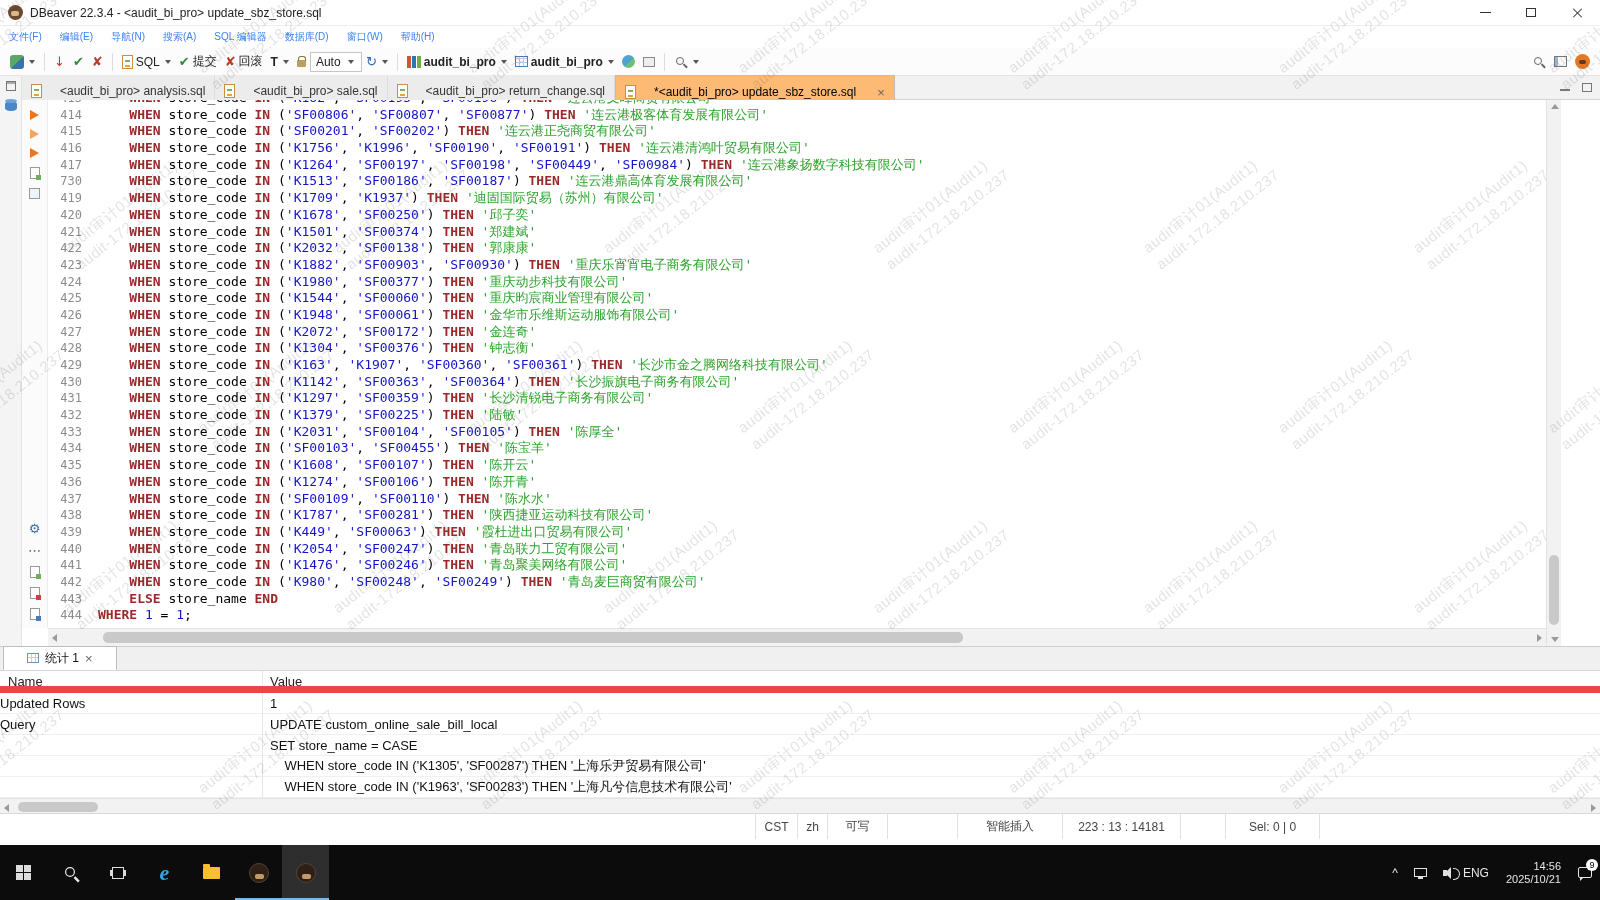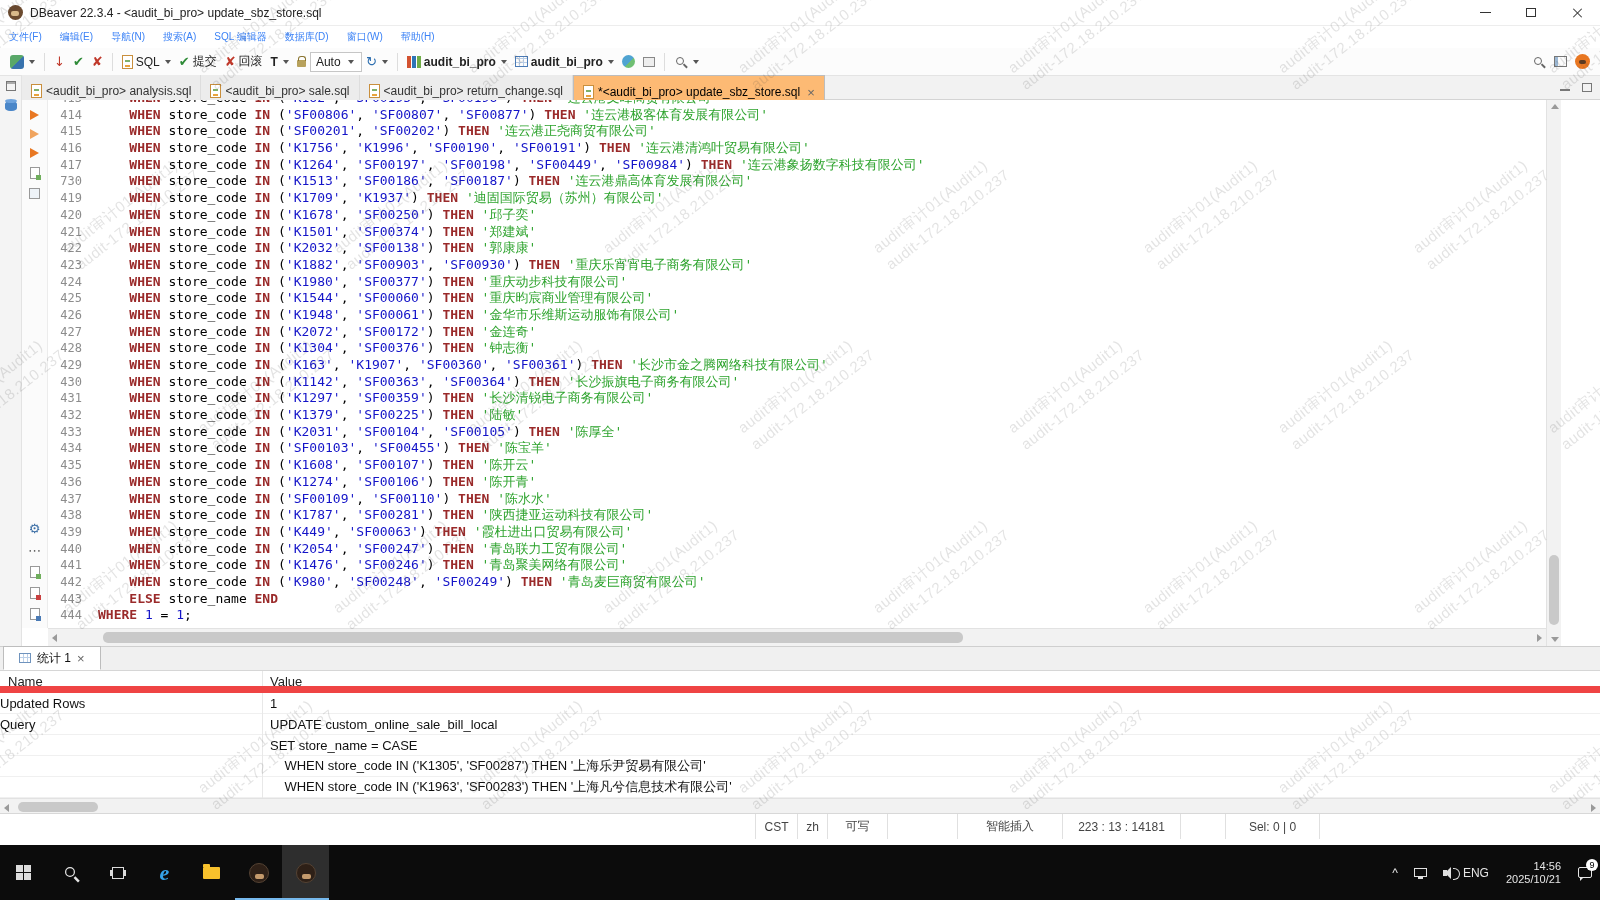--- a/index.html
+++ b/index.html
@@ -54,21 +54,21 @@
   .mag.white{border-color:#e6e6e6}
   .mag.white::after{background:#e6e6e6}
   .tb-spring{margin-left:auto;display:flex;align-items:center}
   .ic-persp{width:13px;height:11px;border:1px solid #777;box-shadow:inset 3px 0 0 #9cb8d4}
   .ic-orange{width:15px;height:15px;border-radius:50%;background:#e87722;position:relative}
   .ic-orange::after{content:"";position:absolute;left:4px;top:6px;width:7px;height:4px;border-radius:2px;background:#5b3a21}
 
   
   #tabbar{position:absolute;left:22px;top:76px;width:1578px;height:24px;background:#f2f2f2;border-bottom:1px solid #d4d4d4;display:flex;align-items:flex-end}
   #tabs{display:flex;height:24px}
-  .tab{display:flex;align-items:center;gap:4px;height:17px;padding:16px 9px;border-right:1px solid #ddd;font-size:12px;color:#333;background:#ececec}
+  .tab{display:flex;align-items:center;gap:18px;height:17px;padding:16px 9px;border-right:1px solid #ddd;font-size:12px;color:#333;background:#ececec}
   .tab.active{background:#fdba74;border:1px solid #bdbdbd;border-bottom:1px solid #fff;color:#000}
   .tab-close{color:#666;font-size:13px;margin-left:3px;line-height:1}
   .tabbar-actions{position:absolute;right:8px;top:5px;display:flex;gap:12px}
   .tb-min{width:10px;height:2px;background:#777;margin-top:8px}
   .tb-max{width:10px;height:9px;border:1px solid #777;margin-top:2px}
 
   
   #leftrail{position:absolute;left:0;top:76px;width:22px;height:570px;background:#f4f4f4;border-right:1px solid #e3e3e3;display:flex;flex-direction:column;align-items:center;padding-top:5px;gap:10px}
   .rail-restore{width:10px;height:10px;border:1px solid #777;box-shadow:inset 0 2px 0 #aaa}
   .rail-db{width:12px;height:10px;background:#4a86c8;border-radius:5px/3px;position:relative}
@@ -109,21 +109,21 @@
   .arr.up{left:4px;top:4px;border-left:4px solid transparent;border-right:4px solid transparent;border-bottom:5px solid #9a9a9a}
   .arr.dn{left:4px;bottom:4px;border-left:4px solid transparent;border-right:4px solid transparent;border-top:5px solid #9a9a9a}
   #ed-hscroll{position:absolute;left:48px;top:628px;width:1498px;height:18px;background:#f2f2f2;border-top:1px solid #e2e2e2}
   .sb-thumb-h{position:absolute;left:55px;top:3px;width:860px;height:11px;background:#c9c9c9;border-radius:5px}
   .arr.lf{left:4px;top:5px;border-top:4px solid transparent;border-bottom:4px solid transparent;border-right:5px solid #9a9a9a}
   .arr.rt{right:4px;top:5px;border-top:4px solid transparent;border-bottom:4px solid transparent;border-left:5px solid #9a9a9a}
 
   
   #results{position:absolute;left:0;top:646px;width:1600px;height:167px;background:#fff;border-top:1px solid #cfcfcf}
   #res-tabstrip{height:24px;background:#f0f0f0;border-bottom:1px solid #d6d6d6;display:flex;align-items:flex-end;padding-left:3px}
-  .res-tab{display:flex;align-items:center;gap:6px;height:24px;padding:0 15px;background:#fff;border:1px solid #bdbdbd;border-bottom:1px solid #fff;font-size:12px}
+  .res-tab{display:flex;align-items:center;gap:6px;height:24px;padding:0 23px;background:#fff;border:1px solid #bdbdbd;border-bottom:1px solid #fff;font-size:12px}
   .grid-ic{width:12px;height:10px;border:1px solid #6f93bd;background:
     repeating-linear-gradient(90deg,transparent 0 3px,#bcd0e8 3px 4px),
     repeating-linear-gradient(0deg,transparent 0 4px,#bcd0e8 4px 5px)}
   .res-close{color:#666;font-size:13px;line-height:1}
   #res-grid{position:relative}
   #res-header{height:22px;position:relative;border-bottom:7px solid #ef4444;font-size:13px;color:#222}
   .rh-name{position:absolute;left:8px;top:3px}
   .rh-value{position:absolute;left:270px;top:3px}
   .grid-vline{position:absolute;left:262px;top:0;height:127px;width:1px;background:#e8e8e8}
   .rrow{height:21px;display:flex;align-items:center;border-bottom:1px solid #f0f0f0;font-size:13px}

